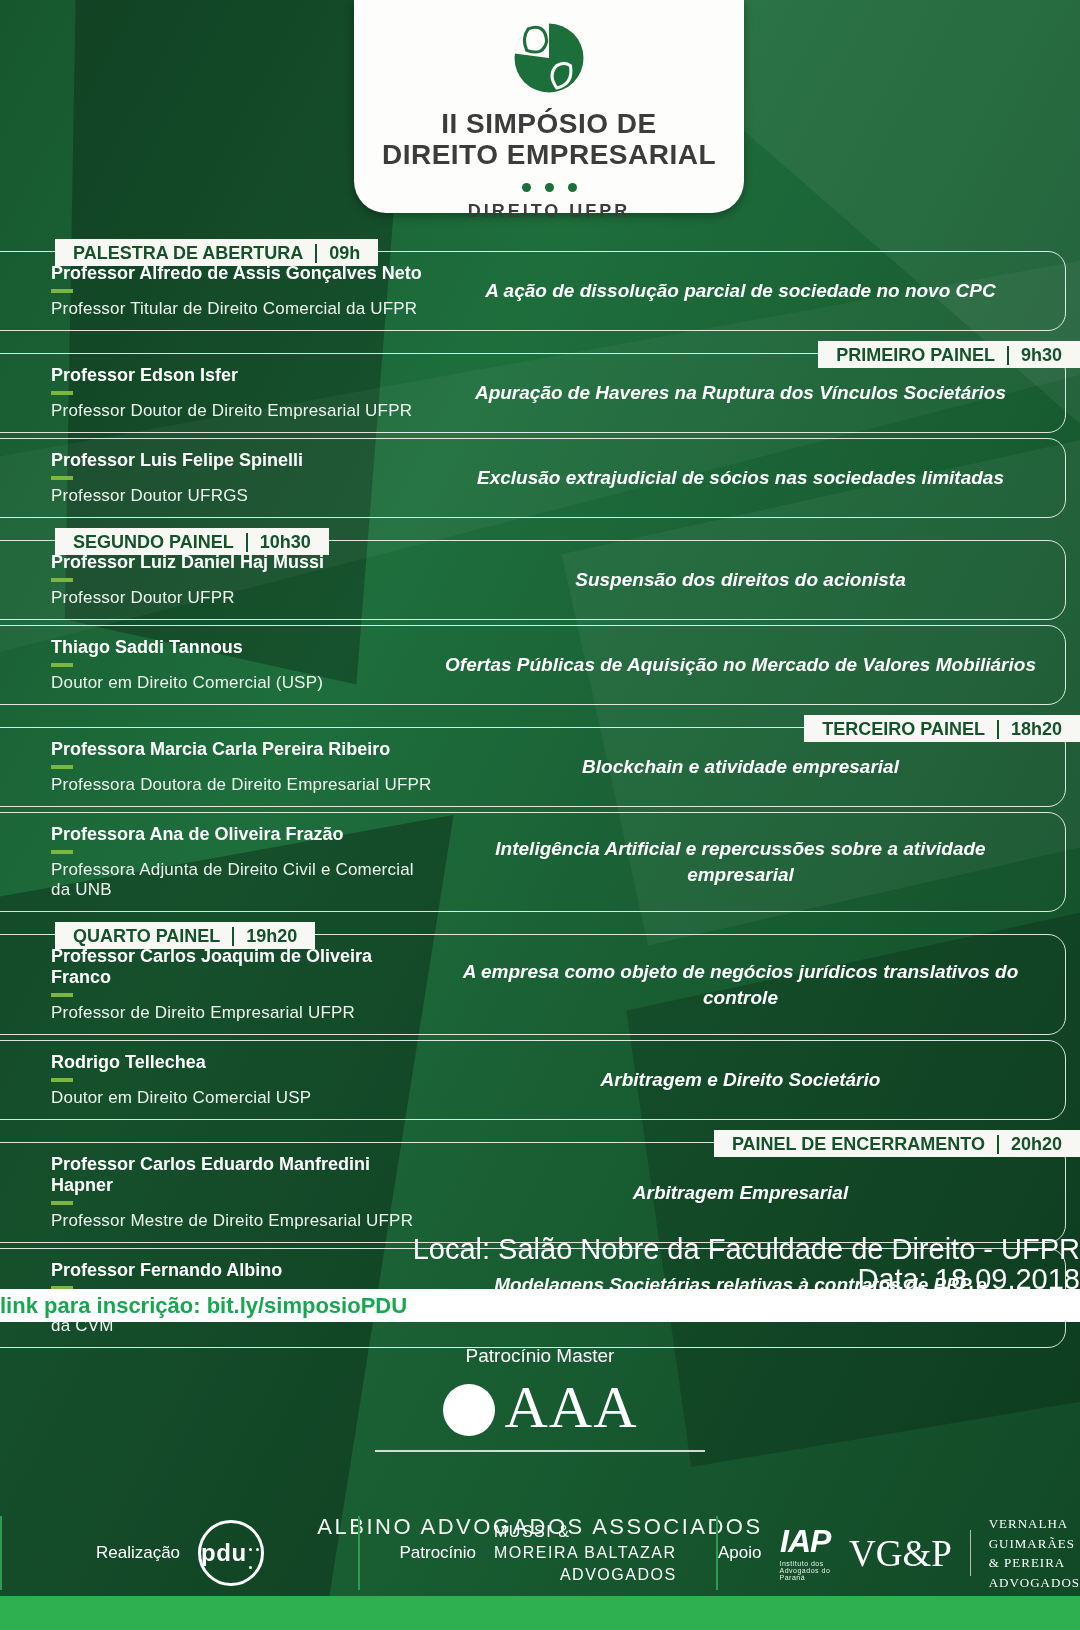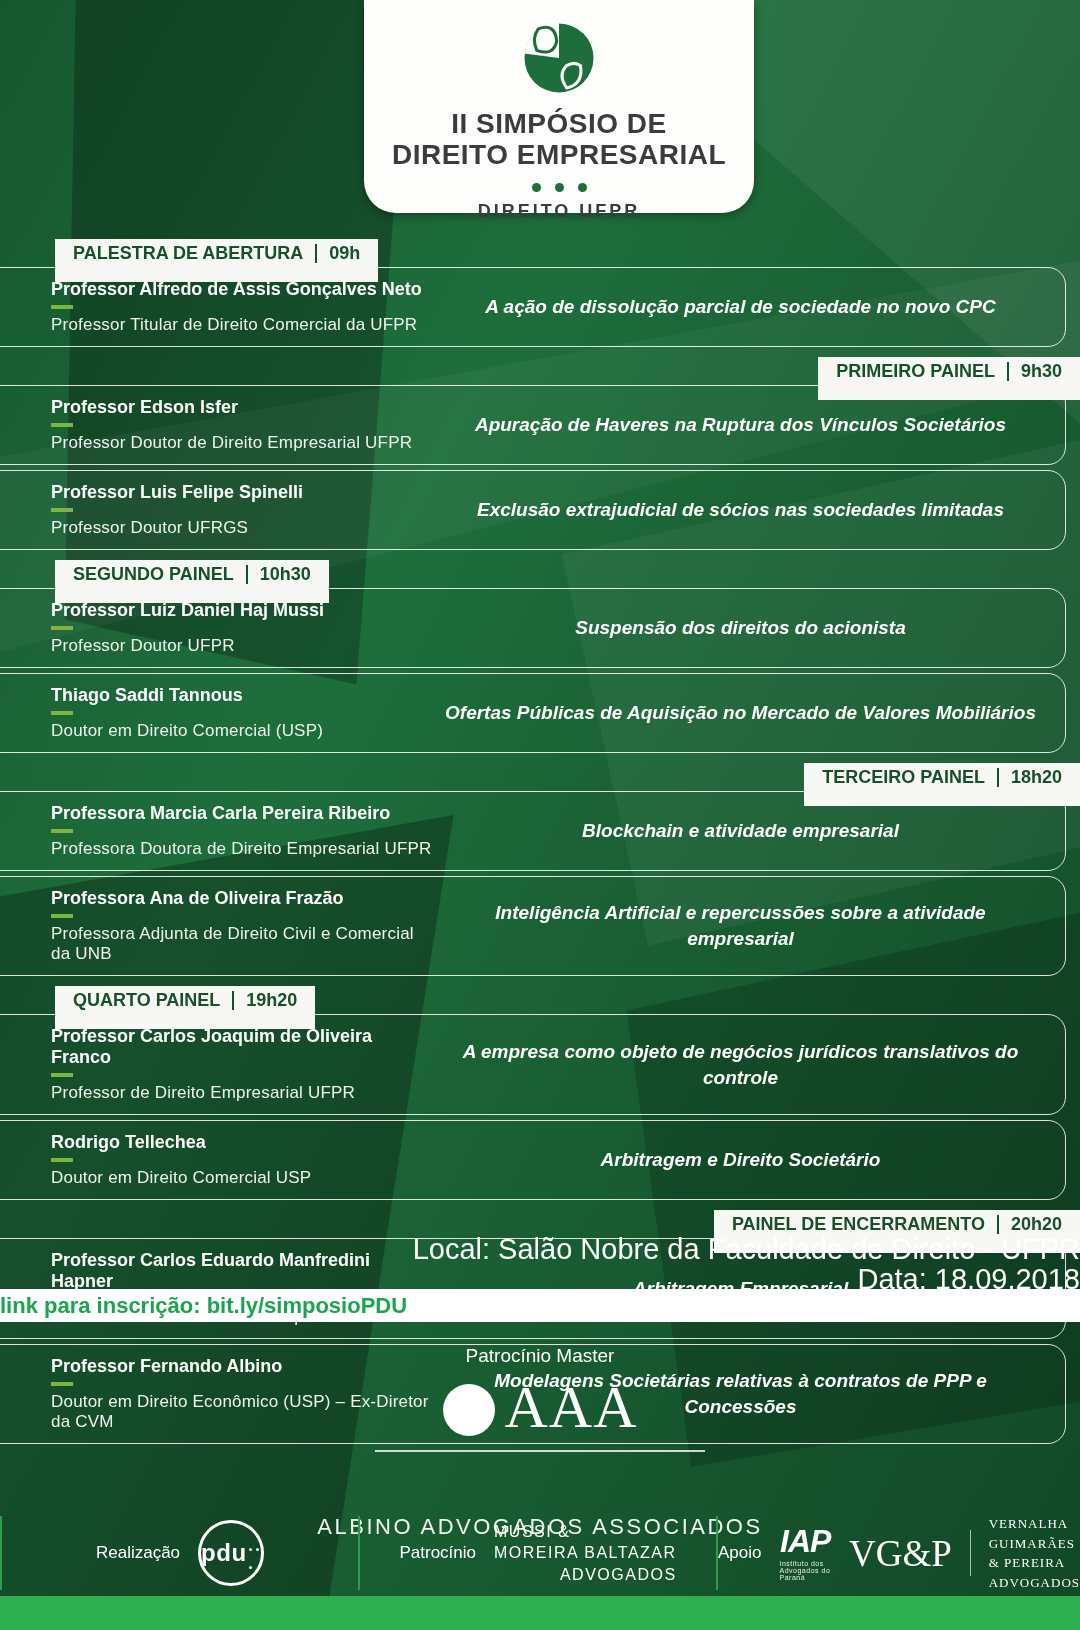--- a/index.html
+++ b/index.html
@@ -9,33 +9,33 @@
       background:linear-gradient(118deg,#17572f 0%,#1e6e3c 35%,#195e33 60%,#114826 100%);}
   .shard{position:absolute;inset:0;}
   .sh1{background:rgba(255,255,255,.06);clip-path:polygon(55% 0,100% 0,100% 26%);}
   .sh2{background:rgba(0,0,0,.25);clip-path:polygon(7% 0,38% 0,33% 42%,6% 38%);}
   .sh3{background:rgba(255,255,255,.045);clip-path:polygon(0 28%,100% 16%,100% 23%,0 40%);}
   .sh4{background:rgba(0,0,0,.27);clip-path:polygon(0 55%,42% 50%,30% 100%,0 100%);}
   .sh5{background:rgba(255,255,255,.05);clip-path:polygon(52% 34%,100% 27%,100% 52%,60% 58%);}
   .sh6{background:rgba(0,0,0,.18);clip-path:polygon(58% 62%,100% 56%,100% 86%,64% 90%);}
 
   
-  .card{position:absolute;left:364px;top:0;width:390px;height:213px;background:#fdfdfc;
+  .card{position:absolute;left:354px;top:0;width:390px;height:213px;background:#fdfdfc;
         border-radius:0 0 32px 32px;text-align:center;box-shadow:0 3px 10px rgba(0,0,0,.35);z-index:5;}
   .card svg{margin-top:12px;}
   .title{font-size:28px;font-weight:bold;color:#3c3c3c;line-height:1.12;letter-spacing:.5px;}
   .dots{margin:7px 0 5px 0;}
   .dots span{display:inline-block;width:9px;height:9px;border-radius:50%;background:#1c6e3a;margin:0 7px;}
   .subtitle{font-size:18px;font-weight:bold;color:#3c3c3c;letter-spacing:3px;}
 
   
   .program{position:absolute;top:239px;left:0;width:1080px;z-index:2;}
   .session{display:flex;flex-direction:column;margin-bottom:5px;}
   .badge{background:#f7f7f3;color:#14522a;font-weight:bold;font-size:18px;
-         padding:4px 18px 18px 18px;display:flex;align-items:center;gap:12px;
+         padding:4px 18px 2px 18px;display:flex;align-items:center;gap:12px;
          position:relative;z-index:3;margin-bottom:-15px;width:max-content;}
   .badge.left{margin-left:55px;}
   .badge.right{margin-left:auto;margin-right:0;}
   .bsep{width:2px;height:19px;background:#14522a;display:inline-block;}
   .box{border:1px solid rgba(255,255,255,.85);border-radius:18px;
        margin:0 14px 5px -22px;min-height:73px;box-sizing:border-box;
        display:flex;align-items:center;padding:11px 20px 11px 72px;}
   .who{width:385px;flex:none;}
   .name{font-weight:bold;font-size:18px;color:#fff;}
   .dash{width:22px;height:4px;background:#7db63f;margin:5px 0 6px 0;}

